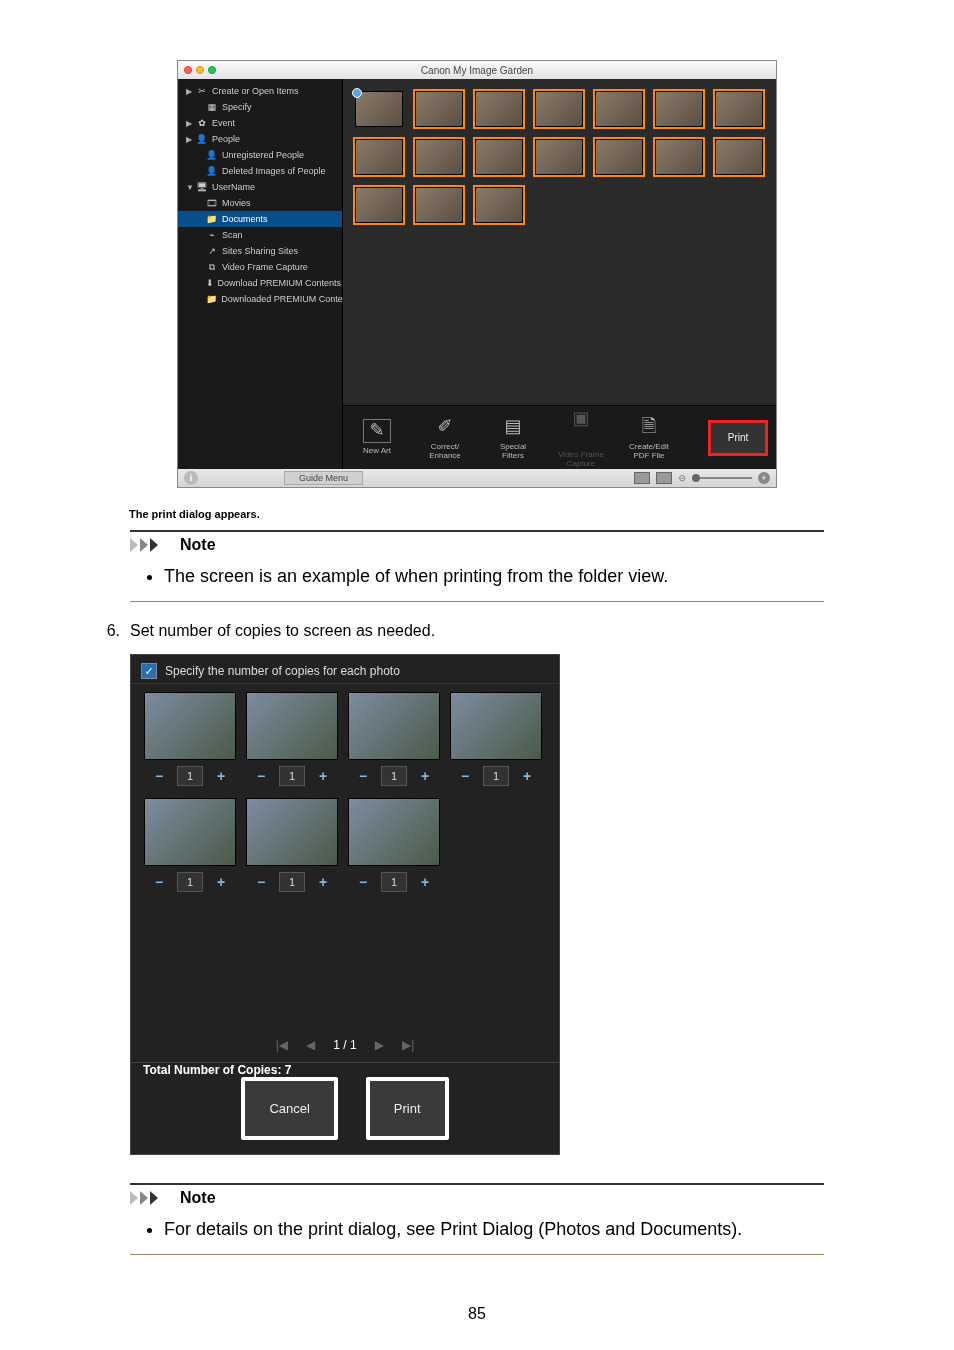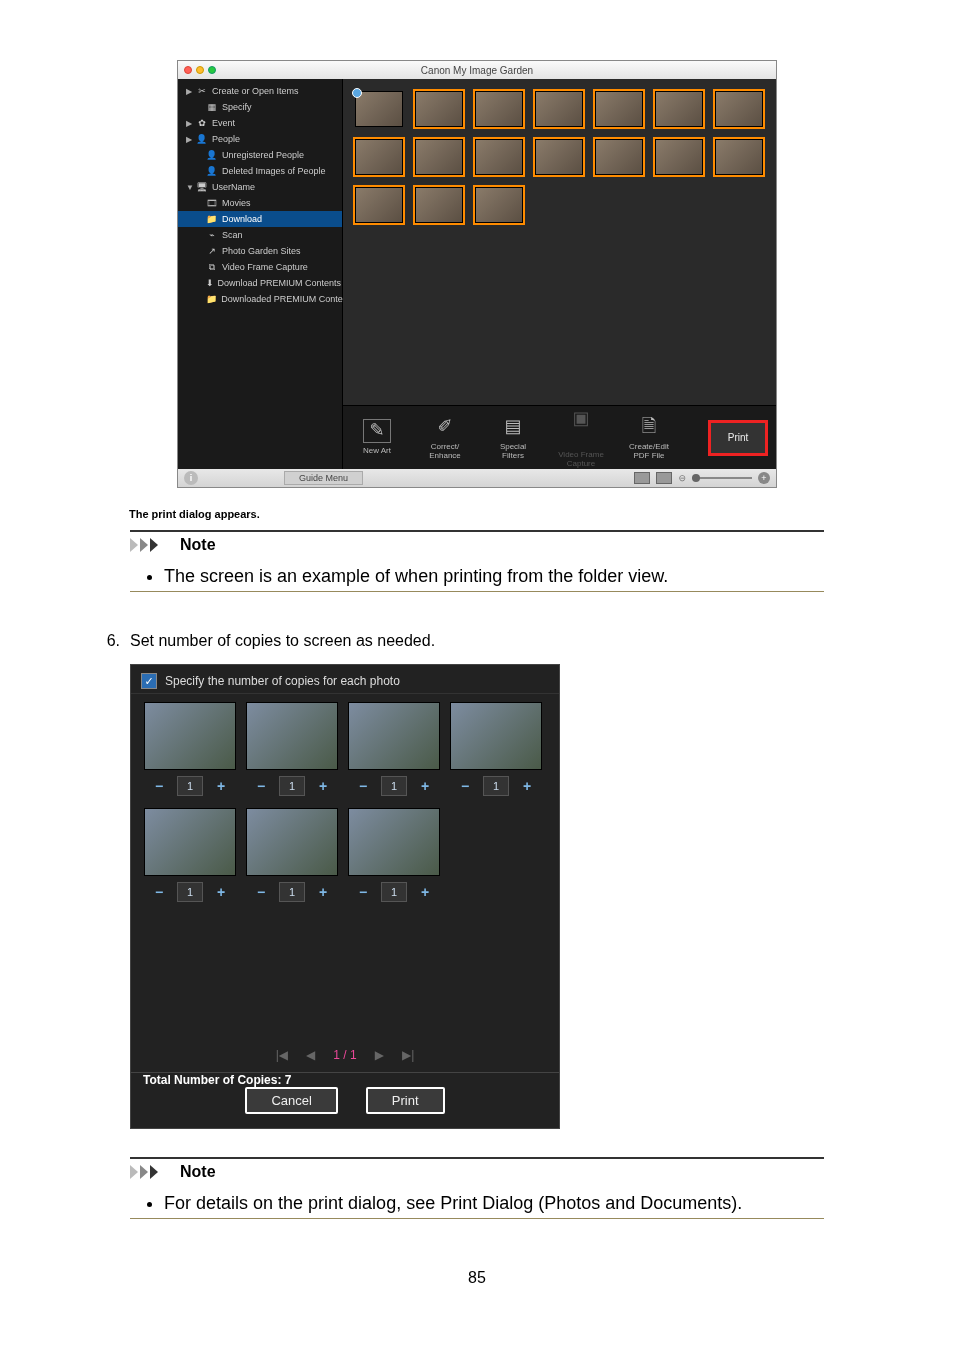--- a/index.html
+++ b/index.html
@@ -124,22 +124,22 @@
   .mini-thumb { width:16px;height:12px;background:#999;border:1px solid #666;display:inline-block;}
   .zoom-track { width:60px;height:2px;background:#888;position:relative;}
   .zoom-track::before{content:"";position:absolute;left:0;top:-3px;width:8px;height:8px;border-radius:50%;background:#666;}
   .zoom-plus { width:12px;height:12px;border-radius:50%;background:#888;color:#fff;display:flex;align-items:center;justify-content:center;font-size:9px;}
 
   
   .body-text { margin: 20px 0 10px 29px; font-size:11px;font-weight:bold; }
   .note-box {
     border-top: 2px solid #333;
     border-bottom: 1px solid #978a5c;
-    margin: 10px 30px 40px 30px;
-    padding-bottom: 0;
+    margin: 10px 30px 20px 30px;
+    padding-bottom: 10px;
   }
   .note-head {
     display:flex;align-items:center;gap:6px;
     font-weight:bold; font-size:16px;
     padding: 4px 0;
   }
   .note-chevron svg { display:block; }
   .note-list { margin: 8px 0 0 34px; }
   .note-list li { font-size:18px; list-style: disc; margin-bottom:4px;}
   .step {
@@ -194,34 +194,34 @@
     display:flex;align-items:center;justify-content:center;
     color:#cde; font-size:11px;
   }
   .cd-empty { height: 120px; }
   .cd-pager {
     display:flex; justify-content:center; align-items:center;
     gap:18px; padding:6px 0 10px 0;
     color:#888; font-size:12px;
   }
   .cd-pager .pg-btn { color:#666; }
-  .cd-pager .pg-cur { color:#ec4899; }
+  .cd-pager .pg-cur { color:#ffffff; }
   .cd-total {
     padding: 0 12px;
     border-top:1px solid #444;
     font-weight:bold; color:#fff;
   }
   .cd-actions {
     display:flex; justify-content:center; gap:28px;
     padding: 0 0 14px 0;
   }
   .cd-actions button {
     background:#3a3a3a; color:#eee;
-    border:2px solid #ffffff;
-    padding: 4px 24px; font-size:13px;
+    border:4px solid #ffffff;
+    padding: 20px 24px; font-size:13px;
     border-radius:2px;
   }
 
   .page-num {
     text-align:center; margin-top: 50px; font-size:16px;
   }
 </style>
 </head>
 <body>
 
@@ -267,29 +267,29 @@
           <span class="sb-caret">▼</span>
           <span class="sb-icon">🖥</span>
           <span>UserName</span>
         </div>
         <div class="sb-item indent1">
           <span class="sb-icon">🎞</span>
           <span>Movies</span>
         </div>
         <div class="sb-item indent1 sel">
           <span class="sb-icon">📁</span>
-          <span>Download</span>
+          <span>Documents</span>
         </div>
         <div class="sb-item indent1">
           <span class="sb-icon">⌁</span>
           <span>Scan</span>
         </div>
         <div class="sb-item indent1">
           <span class="sb-icon">↗</span>
-          <span>Photo Garden Sites</span>
+          <span>Sites Sharing Sites</span>
         </div>
         <div class="sb-item indent1">
           <span class="sb-icon">⧉</span>
           <span>Video Frame Capture</span>
         </div>
         <div class="sb-item indent1">
           <span class="sb-icon">⬇</span>
           <span>Download PREMIUM Contents</span>
         </div>
         <div class="sb-item indent1">

